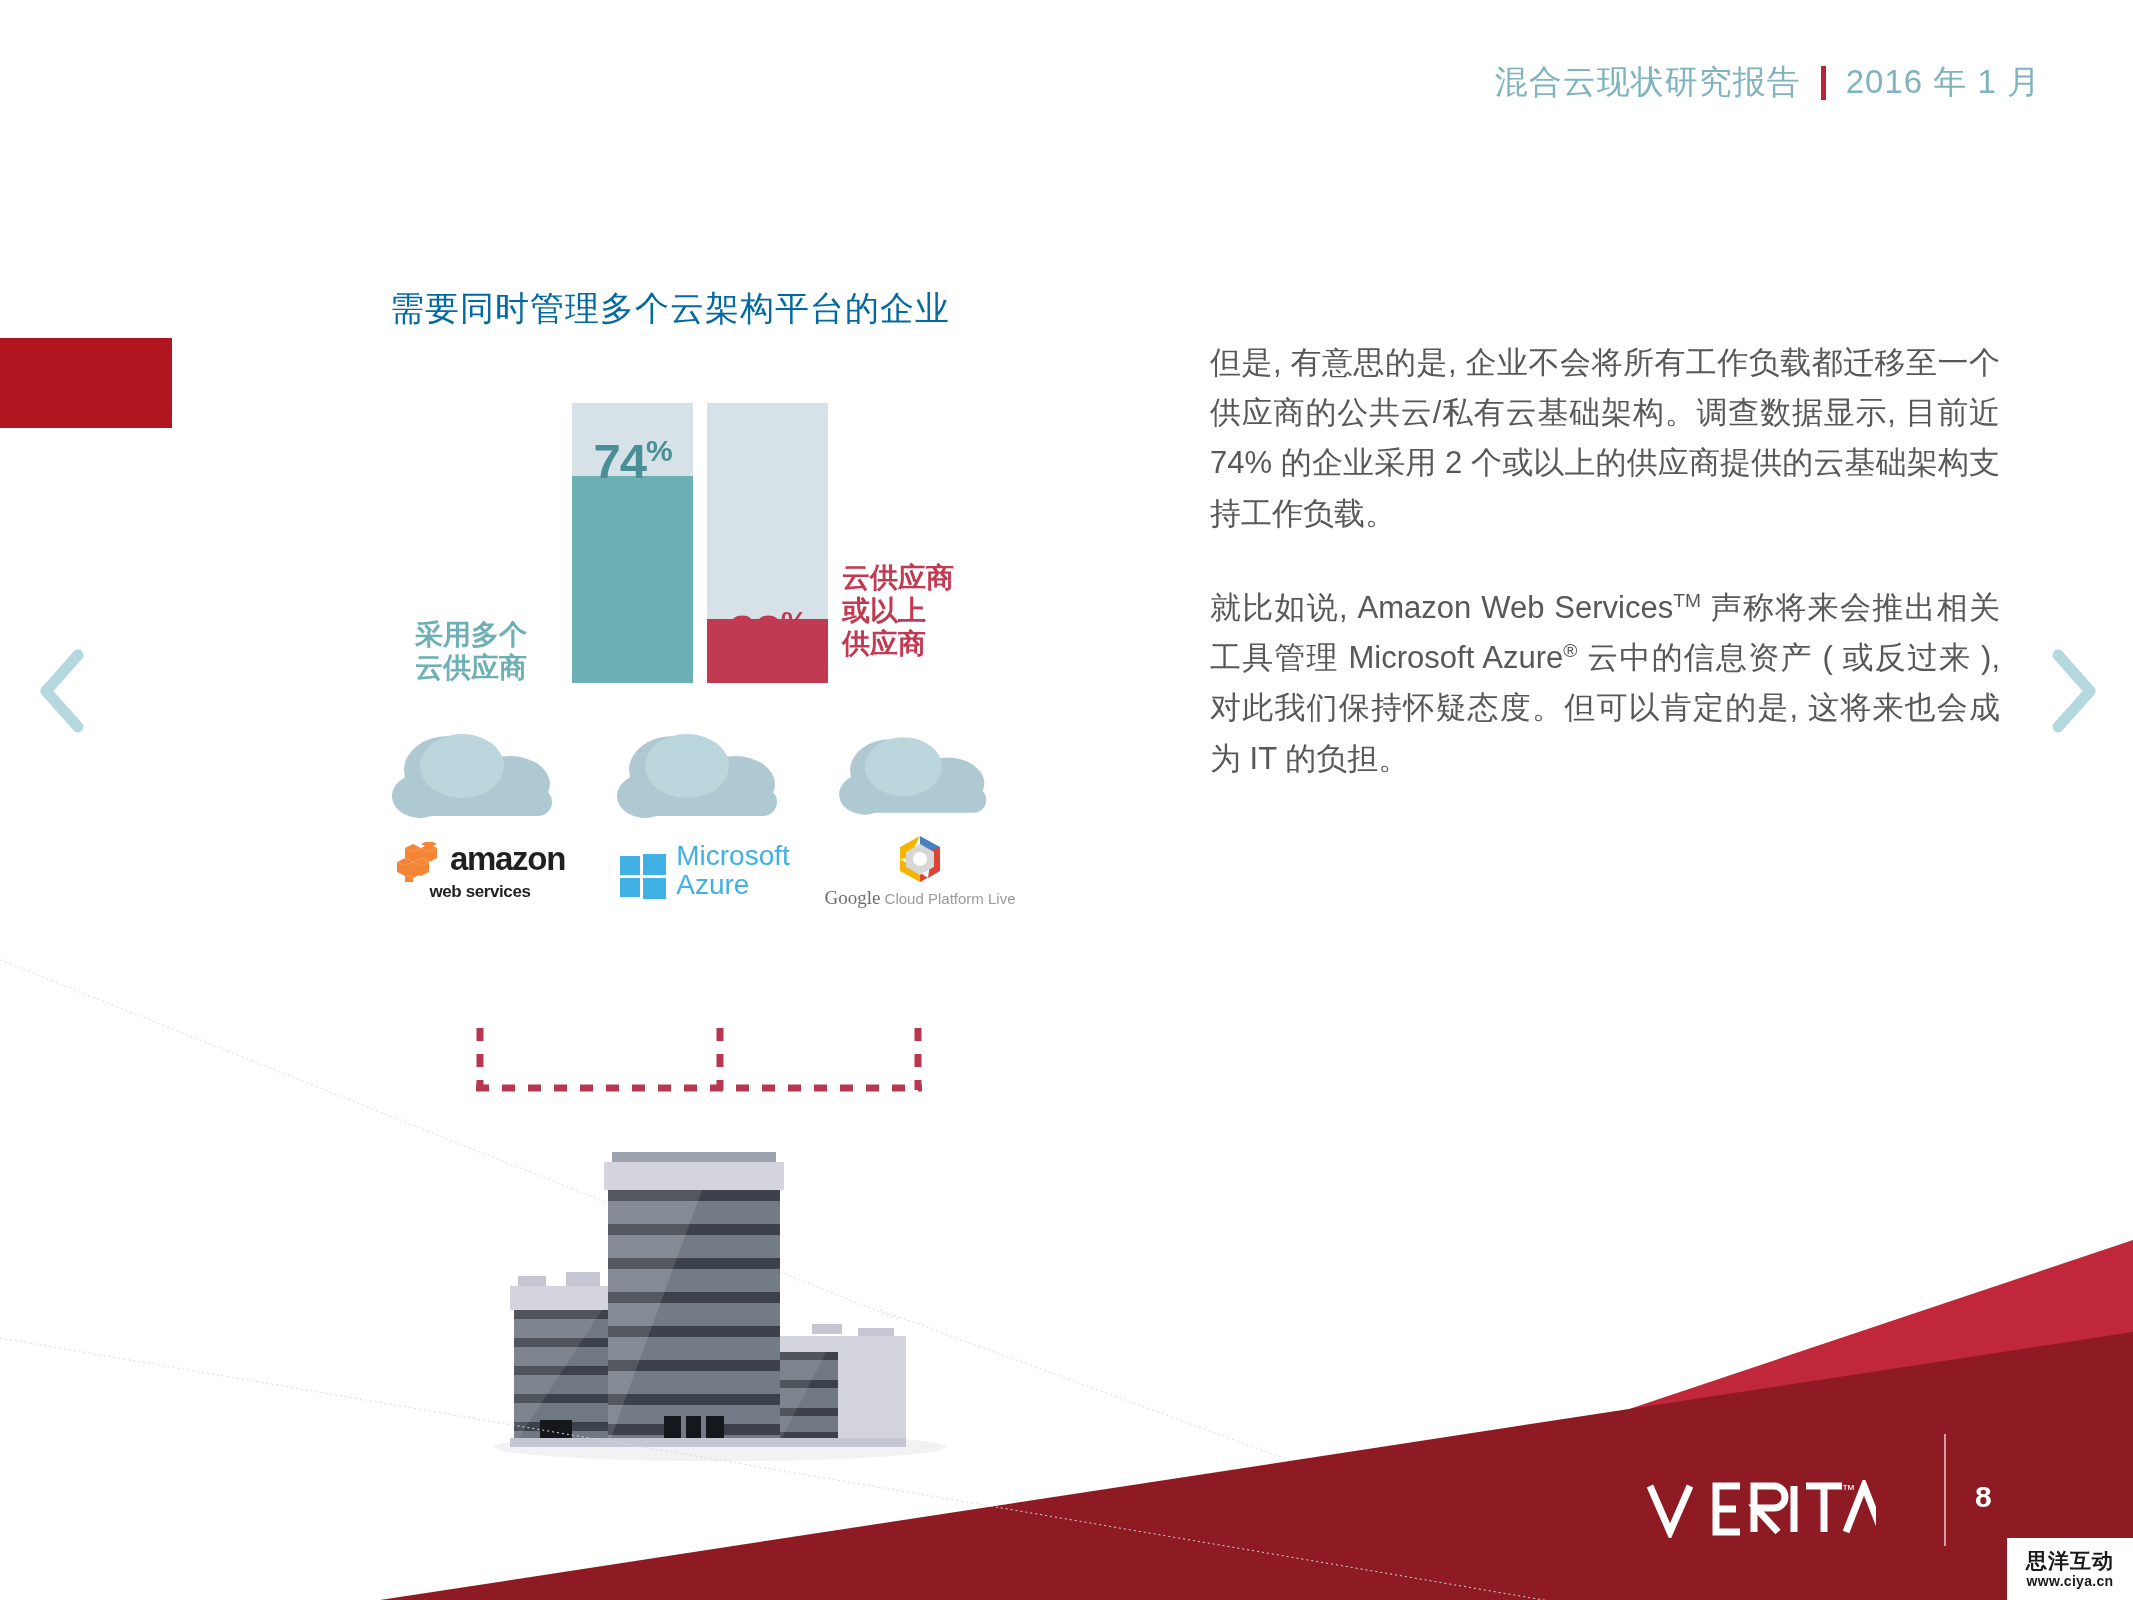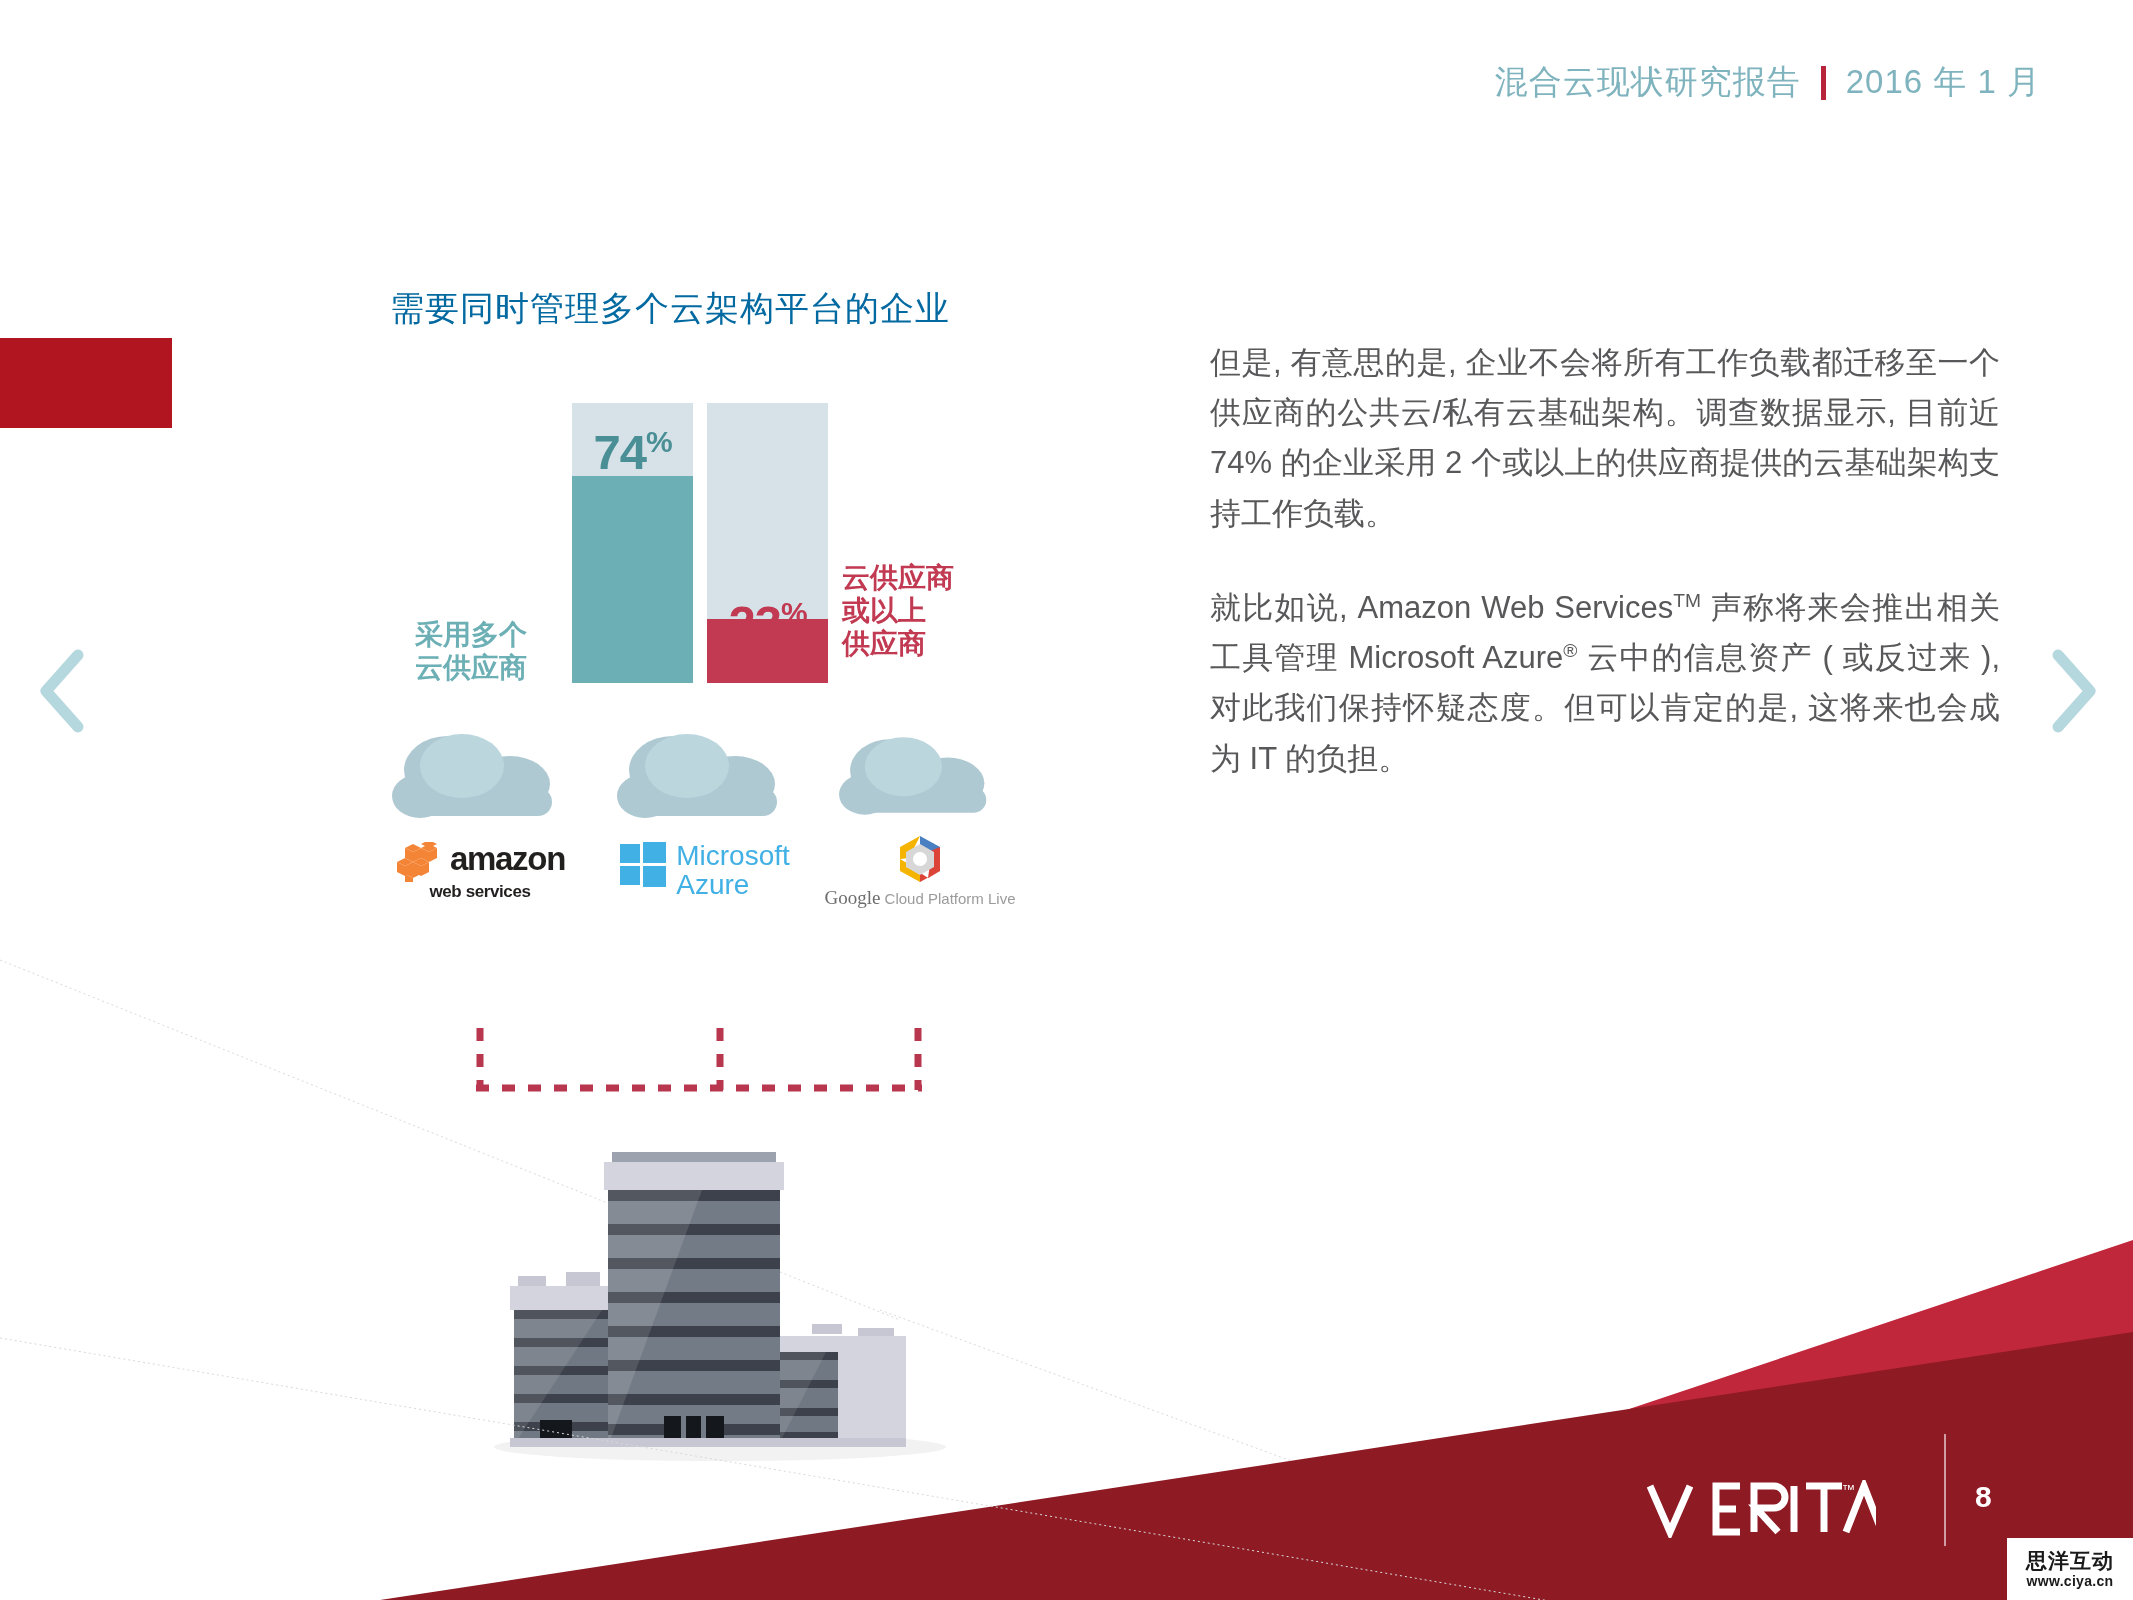--- a/index.html
+++ b/index.html
@@ -26,21 +26,21 @@
   .hairline{position:absolute;pointer-events:none;}
 
   
   .info{position:absolute;left:390px;top:286px;width:680px;}
   .info-title{font-size:34px;color:#0369a1;letter-spacing:1px;white-space:nowrap;}
 
   .chart{position:absolute;left:0;top:117px;width:680px;height:300px;}
   .bar-track{position:absolute;top:0;width:121px;height:280px;background:#D6E2E8;}
   .bar-fill{position:absolute;left:0;width:100%;bottom:0;}
   .bar-pct{position:absolute;left:0;width:100%;text-align:center;
-           font-weight:bold;font-size:49px;line-height:1;letter-spacing:-1px;}
+           font-weight:bold;font-size:49px;line-height:1;letter-spacing:-1px;margin-top:9px;}
   .bar-pct .sym{font-size:30px;vertical-align:super;font-weight:bold;}
 
   .bar-a{left:182px;}
   .bar-a .bar-fill{background:#6CAFB5;}
   .bar-a .bar-pct{color:#4A8E96;top:24px;}
   .bar-b{left:317px;}
   .bar-b .bar-fill{background:#C23A52;}
   .bar-b .bar-pct{color:#C23A52;top:195px;}
 
   .bar-label{position:absolute;font-size:28px;line-height:1.18;font-weight:bold;white-space:pre-line;}
@@ -55,21 +55,21 @@
   .cloud-svg{display:block;margin:0 auto;}
   .logo-wrap{height:78px;display:flex;align-items:center;justify-content:center;margin-top:6px;}
 
   
   .aws{display:flex;flex-direction:column;align-items:center;line-height:1;}
   .aws-row{display:flex;align-items:flex-start;gap:3px;}
   .aws-word{font-size:33px;font-weight:bold;color:#221F1F;letter-spacing:-1.3px;}
   .aws-sub{font-size:17px;font-weight:bold;color:#221F1F;letter-spacing:-.4px;margin-top:1px;}
 
   
-  .azure{display:flex;align-items:flex-start;gap:10px;}
+  .azure{display:flex;align-items:flex-end;gap:10px;}
   .azure-txt{font-size:28px;color:#41B0E4;line-height:1.02;text-align:left;}
 
   
   .gcp{display:flex;flex-direction:column;align-items:center;}
   .gcp-txt{margin-top:3px;font-size:15px;color:#9b9b9b;white-space:nowrap;}
   .gcp-txt .g{font-family:"Liberation Serif","DejaVu Serif",serif;font-size:19px;color:#6d6d6d;}
 
   
   .connectors{position:absolute;left:0;top:742px;width:680px;height:120px;}
 

